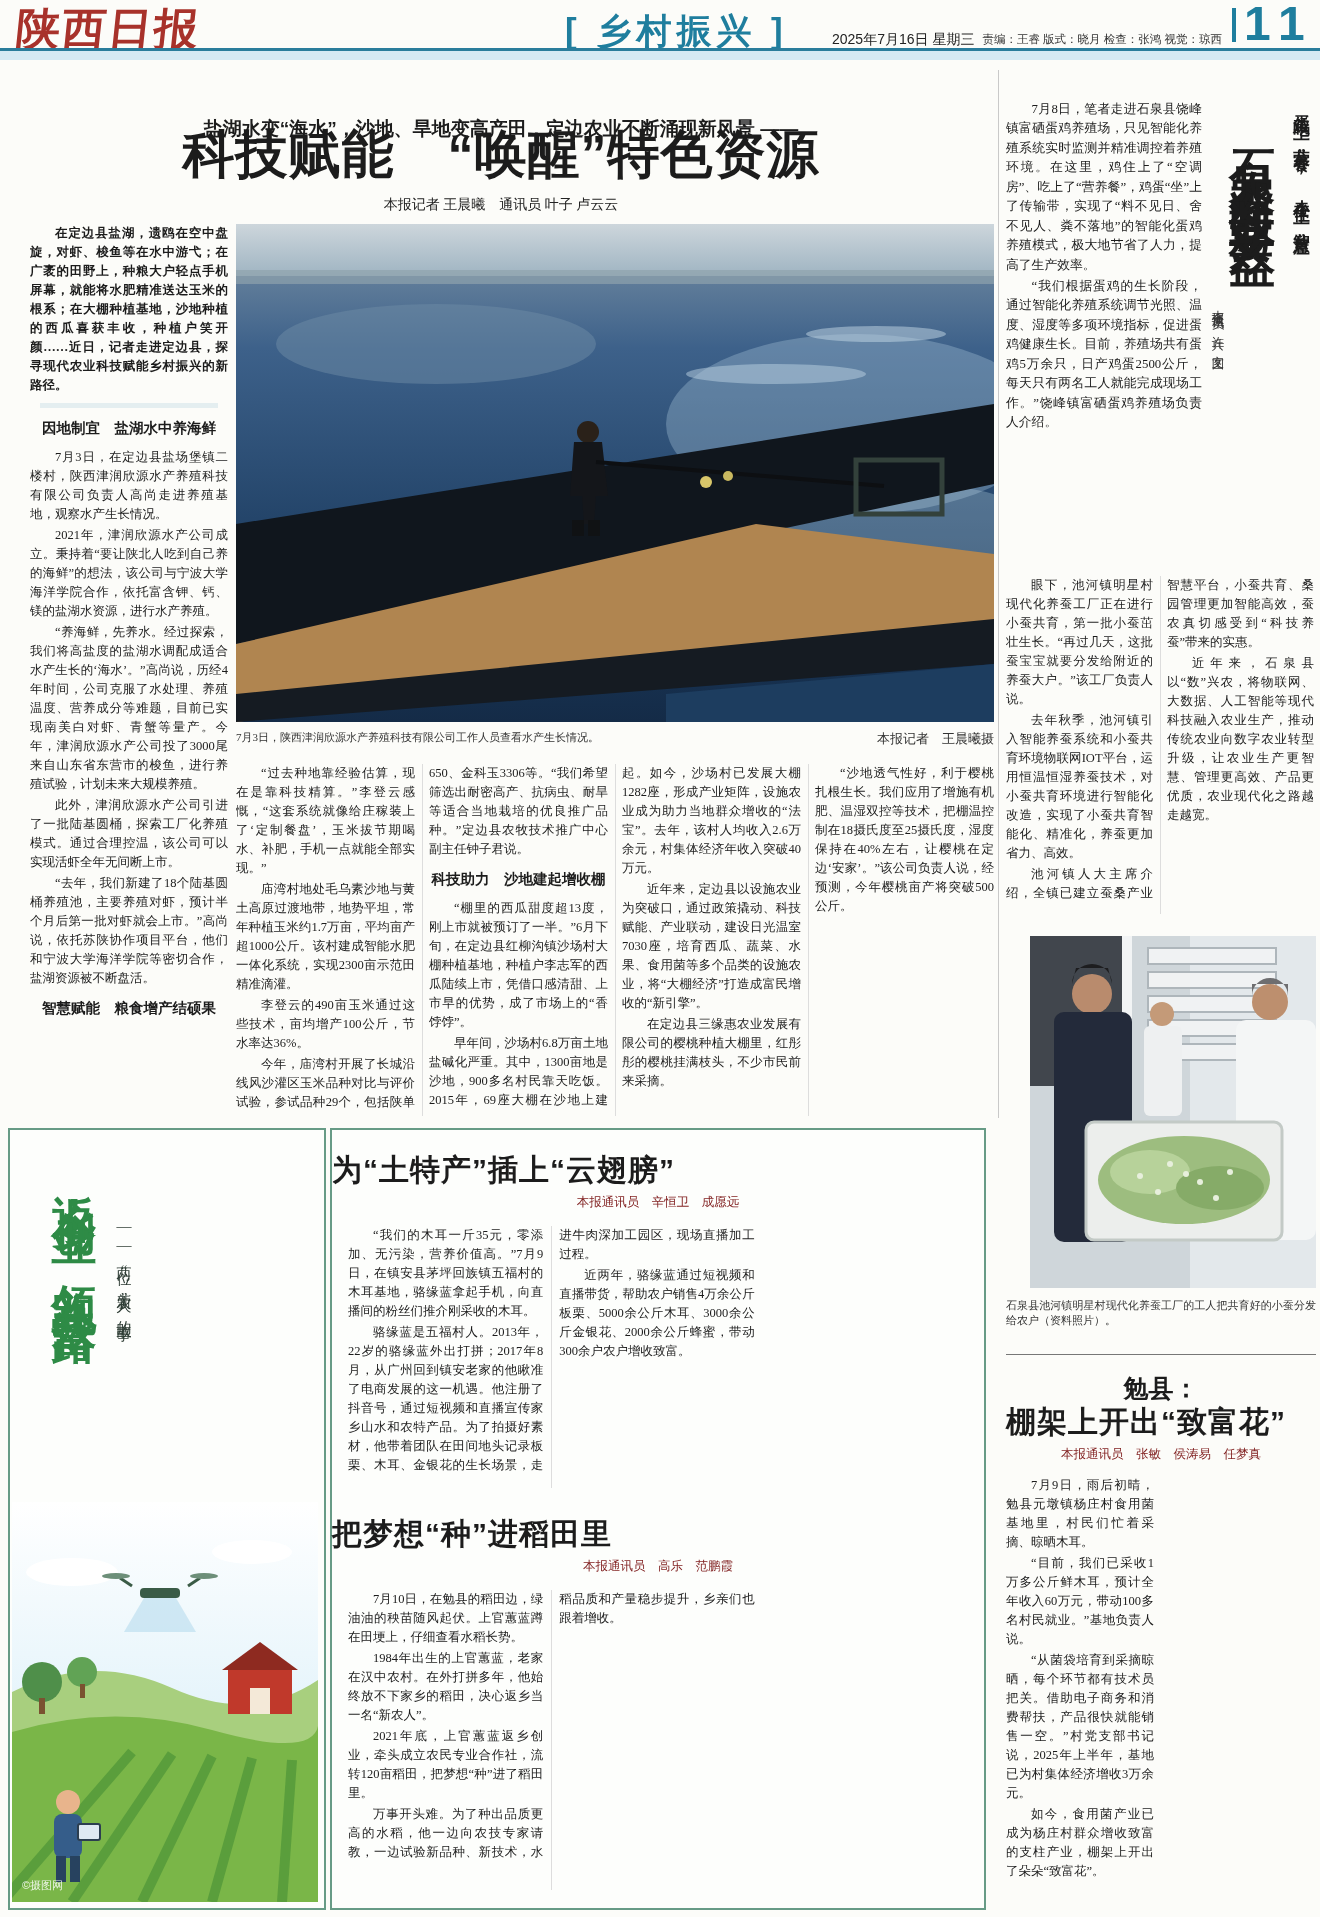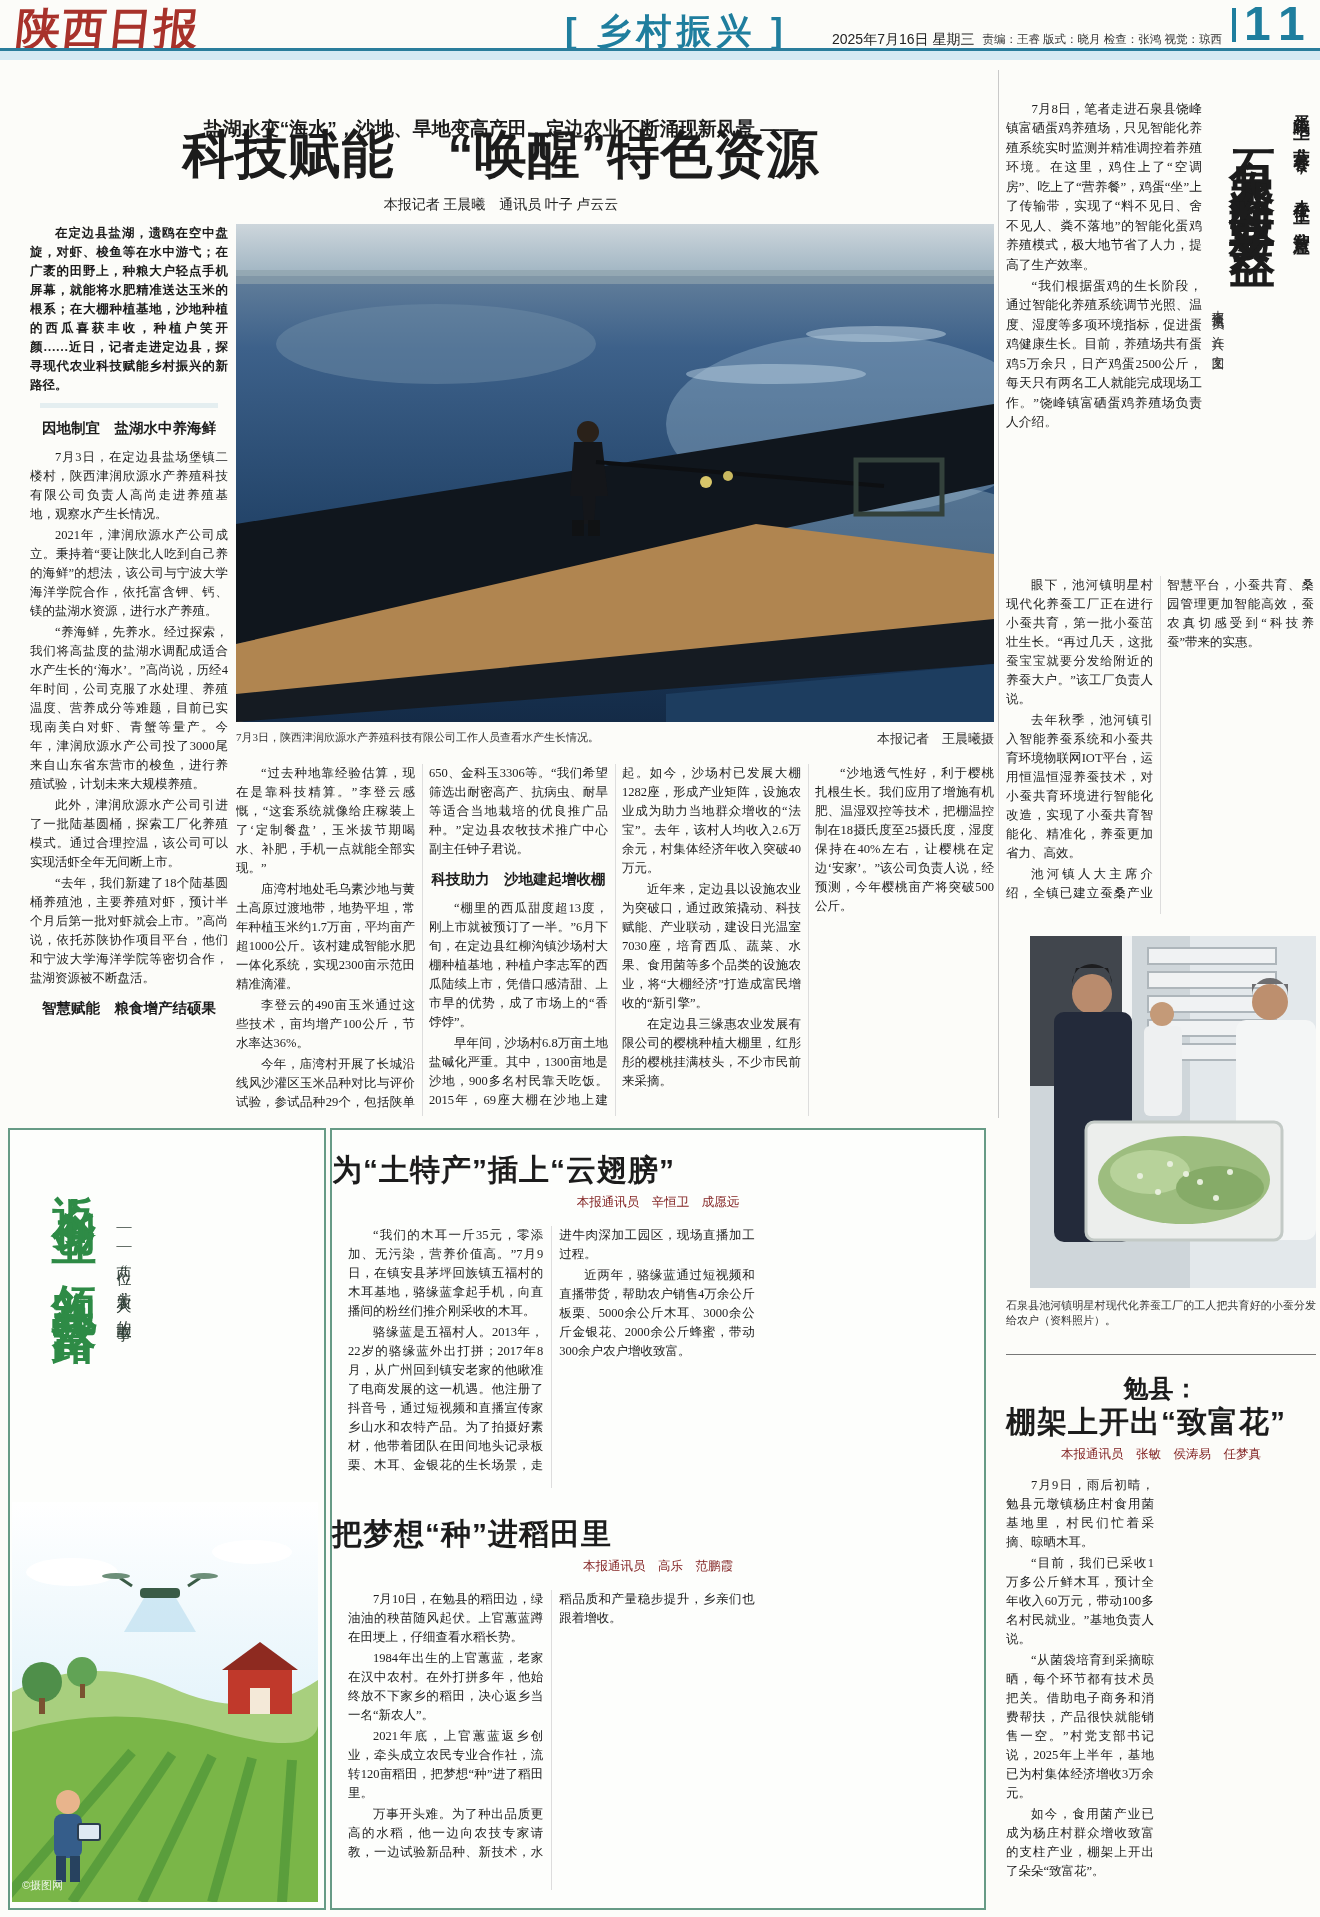--- a/index.html
+++ b/index.html
@@ -141,20 +141,21 @@
         <p class="para">“我们根据蛋鸡的生长阶段，通过智能化养殖系统调节光照、温度、湿度等多项环境指标，促进蛋鸡健康生长。目前，养殖场共有蛋鸡5万余只，日产鸡蛋2500公斤，每天只有两名工人就能完成现场工作。”饶峰镇富硒蛋鸡养殖场负责人介绍。</p>
       </div>
       <div class="vtxt sq-byline" style="width:24px;height:260px;margin-top:236px;">本报通讯员 许兵 文图</div>
       <div class="vtxt sq-head" style="width:58px;height:470px;margin-top:50px;">石泉农业向数字要效益</div>
       <div class="vtxt sq-eyebrow" style="width:28px;height:400px;margin-top:38px;">蛋鸡吃上“营养餐”，小蚕住上“智慧屋”</div>
     </div>
     <div class="bodytxt cols2" style="width:308px;height:338px;margin-top:4px;">
       <p class="para">眼下，池河镇明星村现代化养蚕工厂正在进行小蚕共育，第一批小蚕茁壮生长。“再过几天，这批蚕宝宝就要分发给附近的养蚕大户。”该工厂负责人说。</p>
       <p class="para">去年秋季，池河镇引入智能养蚕系统和小蚕共育环境物联网IOT平台，运用恒温恒湿养蚕技术，对小蚕共育环境进行智能化改造，实现了小蚕共育智能化、精准化，养蚕更加省力、高效。</p>
       <p class="para">池河镇人大主席介绍，全镇已建立蚕桑产业智慧平台，小蚕共育、桑园管理更加智能高效，蚕农真切感受到“科技养蚕”带来的实惠。</p>
+      <p class="para">近年来，石泉县以“数”兴农，将物联网、大数据、人工智能等现代科技融入农业生产，推动传统农业向数字农业转型升级，让农业生产更智慧、管理更高效、产品更优质，农业现代化之路越走越宽。</p>
     </div>
   </div>
 
   <div class="abs" style="left:1030px;top:936px;width:286px;height:352px;overflow:hidden;">
     <svg width="286" height="352" viewBox="0 0 286 352">
       <rect width="286" height="352" fill="#cfd6da"></rect>
       <rect x="160" y="0" width="126" height="352" fill="#e3e8eb"></rect>
       <rect x="0" y="0" width="96" height="150" fill="#41464d"></rect>
       <rect x="92" y="0" width="10" height="150" fill="#f2f4f5"></rect>
       <g fill="#f0f2f3" stroke="#aeb6bb" stroke-width="2">

